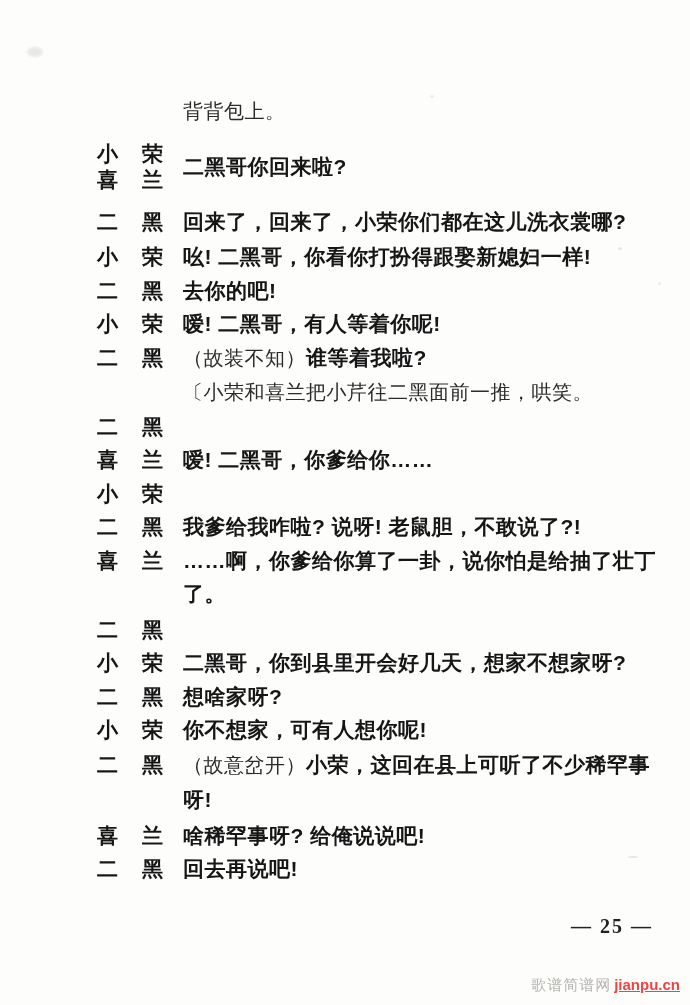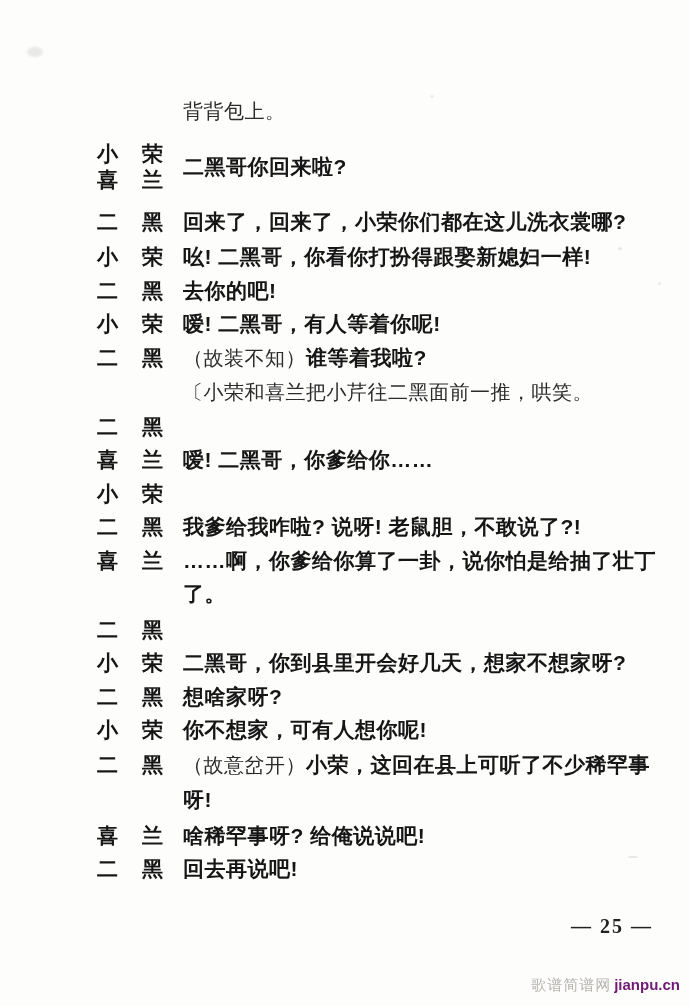--- a/index.html
+++ b/index.html
@@ -77,21 +77,21 @@
   .watermark{
     position:absolute;
     right:10px;top:976px;
     font-size:15px;
     font-family:"Liberation Sans",sans-serif;
     display:flex;
     gap:3px;
     align-items:flex-start;
   }
   .wm-name{color:#b5b3af;letter-spacing:1px;}
-  .wm-url{color:#701a75;font-weight:700;}
+  .wm-url{color:#ef4444;font-weight:700;text-decoration:underline;}
   .speck{position:absolute;background:#d9d9d6;border-radius:50%;}
   .speck.s1{left:27px;top:47px;width:16px;height:10px;opacity:.55;filter:blur(1px);}
   .speck.s2{left:618px;top:247px;width:4px;height:3px;opacity:.6;}
   .speck.s3{left:658px;top:282px;width:3px;height:3px;opacity:.5;}
   .speck.s4{left:350px;top:654px;width:5px;height:4px;opacity:.6;}
   .speck.s5{left:628px;top:856px;width:10px;height:2px;opacity:.6;}
   .speck.s6{left:430px;top:95px;width:4px;height:3px;opacity:.45;}
 </style>
 </head>
 <body>

